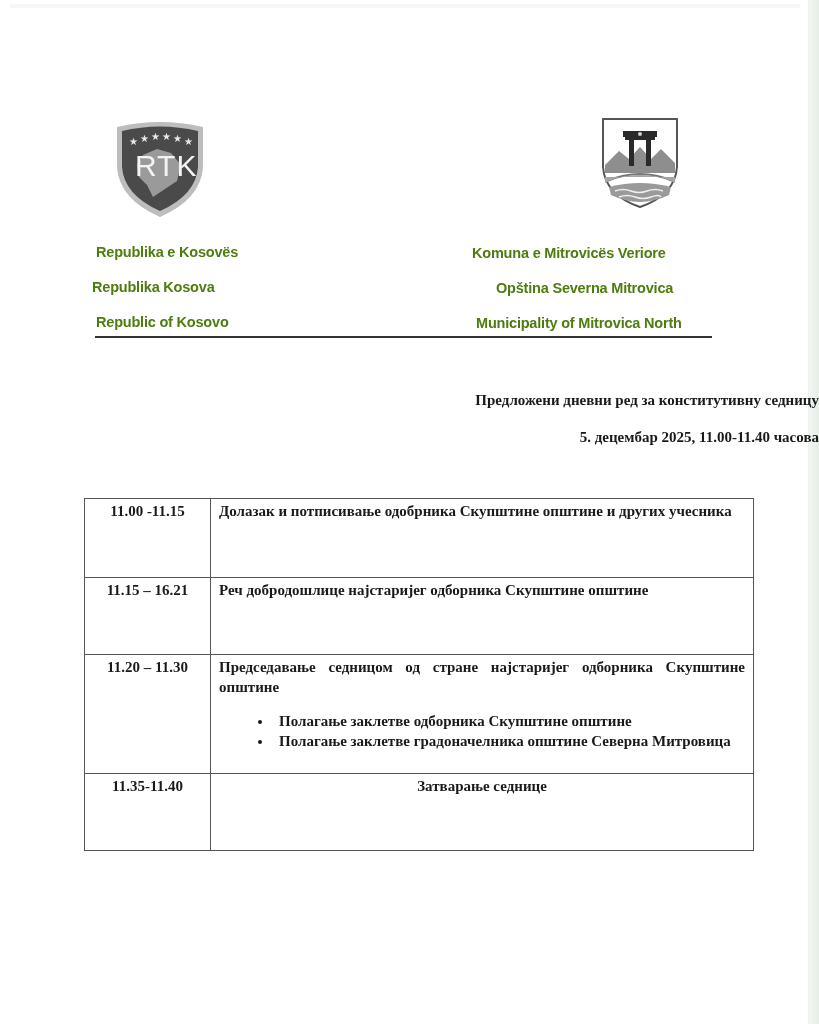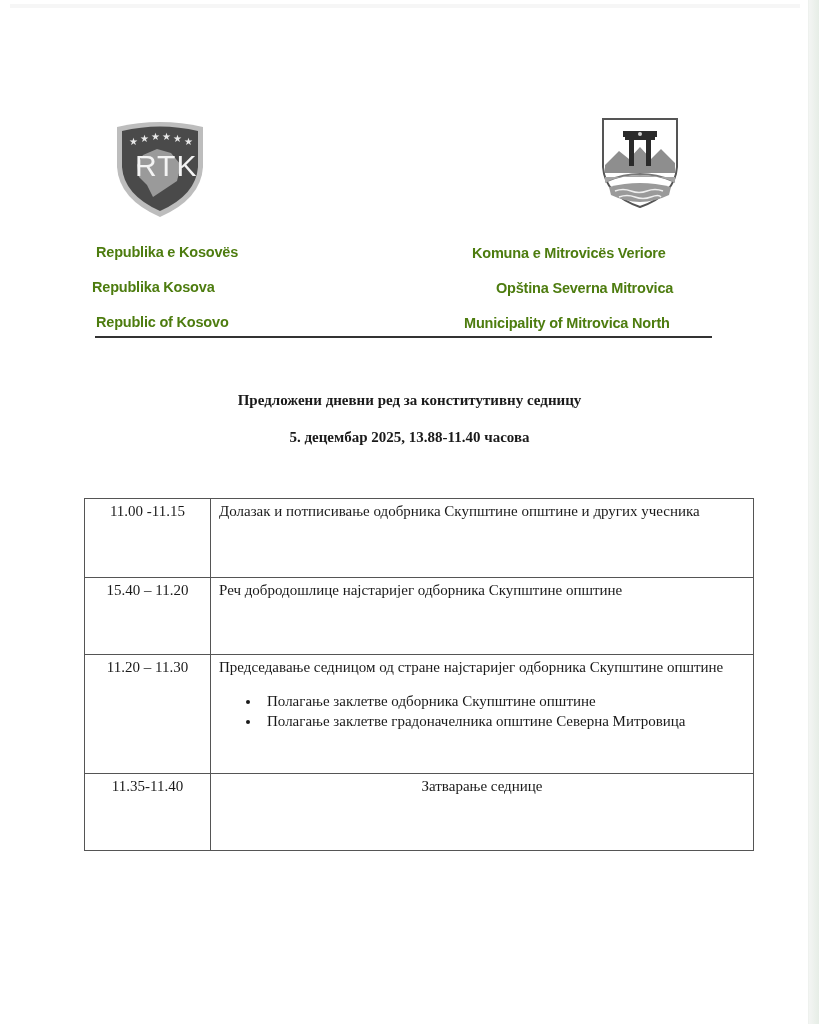--- a/index.html
+++ b/index.html
@@ -13,35 +13,35 @@
     border-left: 1px solid #eef1ee;
   }
   .top-faint {
     position: absolute; top: 4px; left: 10px; width: 790px; height: 4px;
     background: #f6f6f6;
   }
   .logo-left { position: absolute; left: 113px; top: 119px; width: 94px; height: 100px; }
   .logo-right { position: absolute; left: 601px; top: 117px; width: 78px; height: 92px; }
   .hdr { position: absolute; font-family: "Liberation Sans", sans-serif; font-weight: bold; font-size: 14.5px; color: #4d7c0f; letter-spacing: -0.2px; }
   .rule { position: absolute; left: 95px; top: 336px; width: 617px; height: 2px; background: #333; }
-  .title { position: absolute; left: 0; width: 819px; text-align: center; font-weight: bold; font-size: 15px; color: #1a1a1a; }
+  .title { position: absolute; left: 0; width: 819px; text-align: right; font-weight: bold; font-size: 15px; color: #1a1a1a; }
   table.agenda {
     position: absolute; left: 84px; top: 498px; width: 670px;
     border-collapse: collapse; font-size: 15px; line-height: 20px;
   }
-  table.agenda td { border: 1.3px solid #555; vertical-align: top; padding: 2px 8px 0 8px; }
+  table.agenda td { border: 1.3px solid #555; vertical-align: top; padding: 2px 8px 0 8px; font-weight: bold; }
   td.time { width: 109px; text-align: center; }
   td.desc { text-align: justify; }
   .row1 td { height: 76px; }
   .row2 td { height: 74px; }
   .row3 td { height: 116px; }
   .row4 td { height: 78px; }
   .row5 td { height: 74px; text-align: center; }
   ul.bullets { margin: 14px 0 0 0; padding-left: 32px; list-style: disc; }
-  ul.bullets li { text-align: justify; padding-left: 6px; margin-left: 10px; }
+  ul.bullets li { text-align: justify; padding-left: 6px; margin-left: 22px; }
   ul.bullets li.last { text-indent: 0; }
 </style>
 </head>
 <body>
 
 <div class="top-faint"></div>
 <div class="right-edge"></div>
 
 <div class="logo-left">
   <svg width="94" height="100" viewBox="0 0 94 100">
@@ -76,35 +76,35 @@
     <path d="M18 80 Q26 77 34 80 T50 80 T60 80" fill="none" stroke="#eee" stroke-width="1.5"></path>
   </svg>
 </div>
 
 <div class="hdr" style="left:96px; top:244px;">Republika e Kosovës</div>
 <div class="hdr" style="left:92px; top:279px;">Republika Kosova</div>
 <div class="hdr" style="left:96px; top:314px;">Republic of Kosovo</div>
 
 <div class="hdr" style="left:472px; top:245px;">Komuna e Mitrovicës Veriore</div>
 <div class="hdr" style="left:472px; top:280px;margin-left:24px;">Opština Severna Mitrovica</div>
-<div class="hdr" style="left:464px; top:315px;">Municipality of Mitrovica North</div>
+<div class="hdr" style="left:476px; top:315px;">Municipality of Mitrovica North</div>
 
 <div class="rule"></div>
 
 <div class="title" style="top:392px;">Предложени дневни ред за конститутивну седницу</div>
-<div class="title" style="top:429px;">5. децембар 2025, 13.88-11.40 часова</div>
+<div class="title" style="top:429px;">5. децембар 2025, 11.00-11.40 часова</div>
 
 <table class="agenda">
   <tbody>
       <tr class="row1">
     <td class="time">11.00 -11.15</td>
     <td class="desc">Долазак и потписивање одобрника Скупштине општине и других учесника</td>
   </tr>
   <tr class="row2">
-    <td class="time">15.40 – 11.20</td>
+    <td class="time">11.15 – 16.21</td>
     <td class="desc">Реч добродошлице најстаријег одборника Скупштине општине</td>
   </tr>
   <tr class="row3">
     <td class="time">11.20 – 11.30</td>
     <td class="desc">
       <div>Председавање седницом од стране најстаријег одборника Скупштине општине</div>
       <ul class="bullets">
         <li>Полагање заклетве одборника Скупштине општине</li>
         <li class="last">Полагање заклетве градоначелника општине Северна Митровица</li>
       </ul>

